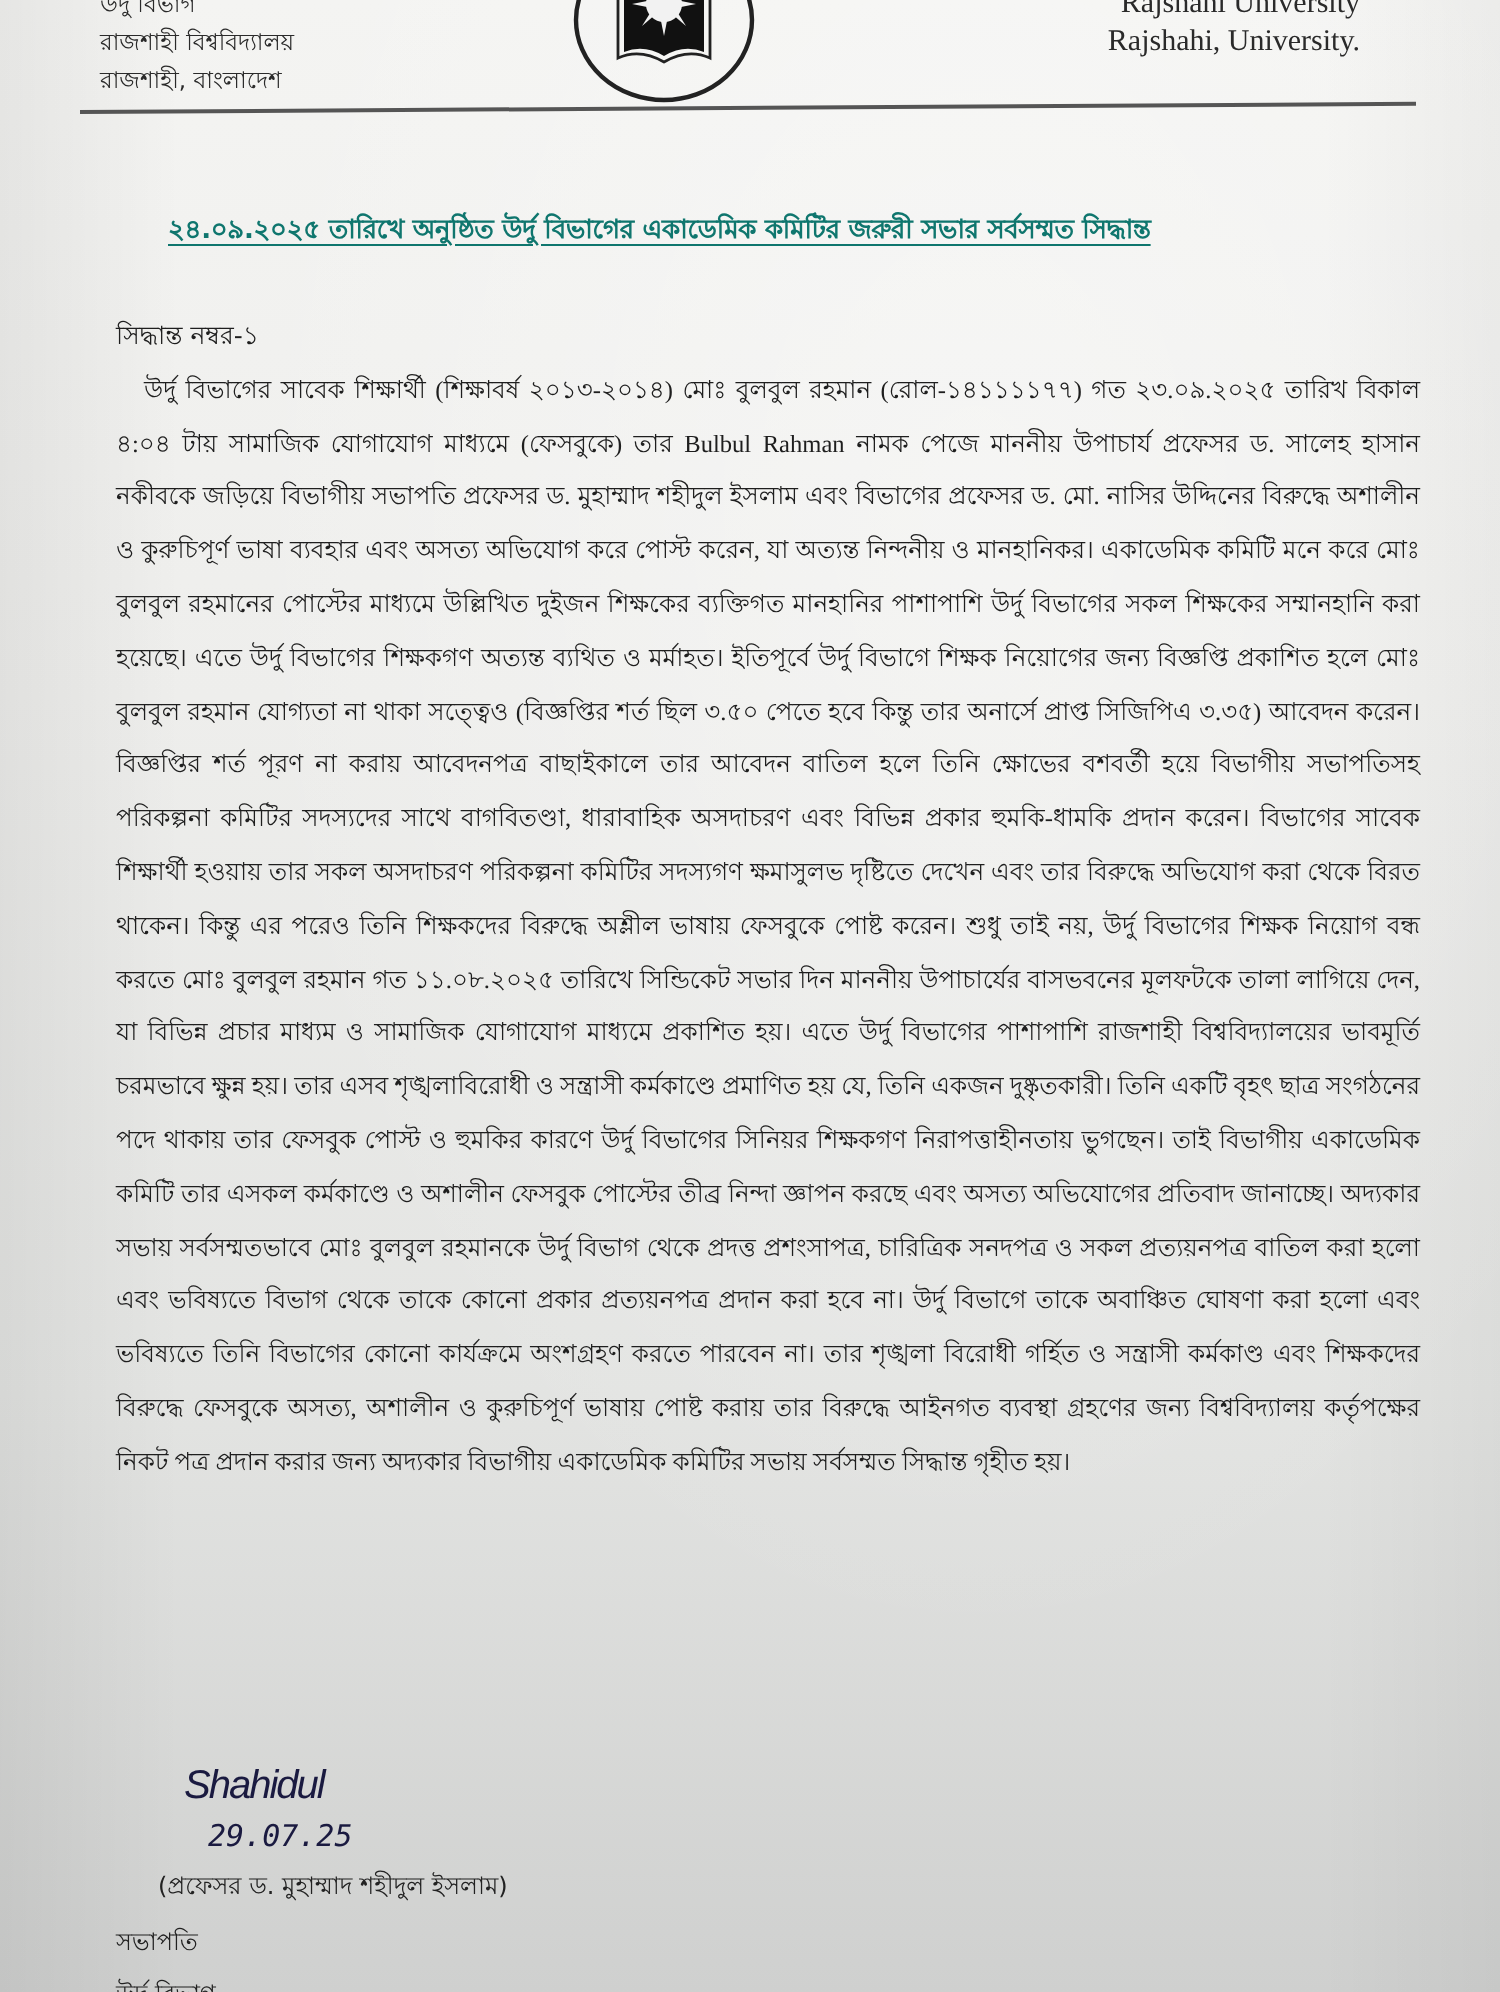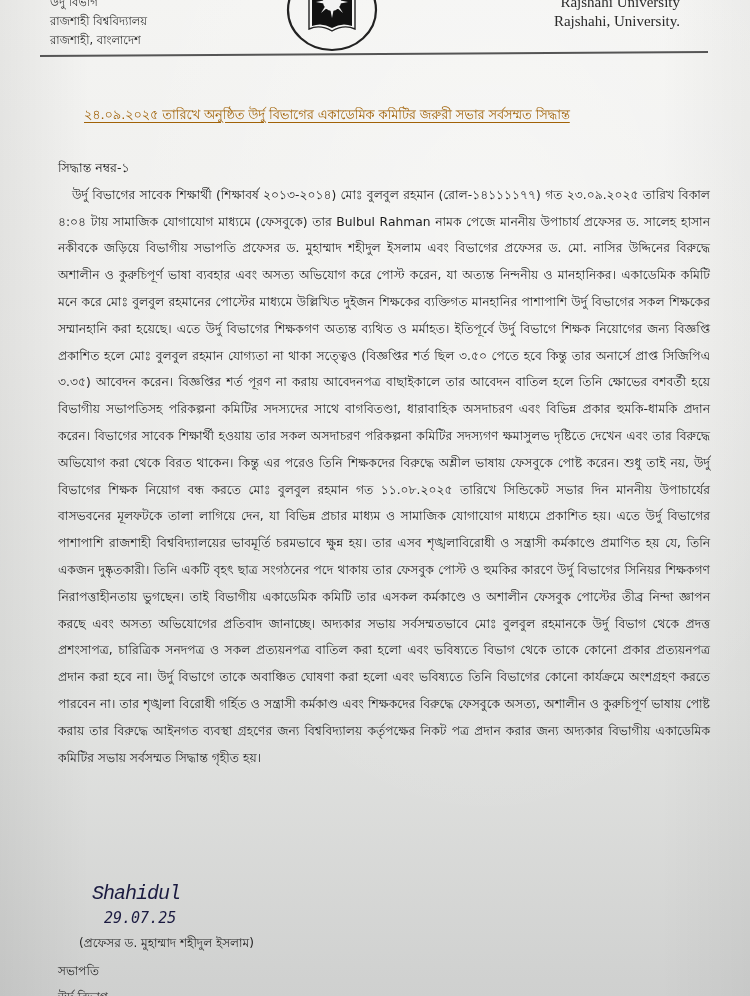--- a/index.html
+++ b/index.html
@@ -14,33 +14,33 @@
     background: radial-gradient(ellipse at 65% 25%, rgba(255,255,255,0.35) 0%, rgba(255,255,255,0) 55%),
                 linear-gradient(90deg, rgba(0,0,0,0.06) 0%, rgba(0,0,0,0) 12%, rgba(0,0,0,0) 88%, rgba(0,0,0,0.04) 100%);
   }
   .letterhead { position:absolute; left:0; top:0; width:750px; height:58px; }
   .lh-left { position:absolute; left:50px; top:-7px; font-size:11.5px; line-height:19px; color:#2a2a2a; }
   .lh-left div { white-space:nowrap; }
   .lh-right { position:absolute; right:70px; top:-7px; text-align:right; font-family:"Liberation Serif", serif; font-size:15px; line-height:19px; color:#2a2a2a; }
   .logo { position:absolute; left:282px; top:-18px; width:100px; height:72px; }
   .rule { position:absolute; left:40px; top:55px; width:668px; height:1.5px; background:#555; transform:rotate(-0.35deg); transform-origin:left; }
   .title {
-    position:absolute; left:84px; top:96px; font-size:13px; font-weight:normal;
-    white-space:nowrap; text-decoration:underline; text-underline-offset:3px; color:#a16207;
+    position:absolute; left:84px; top:96px; font-size:13px; font-weight:bold;
+    white-space:nowrap; text-decoration:underline; text-underline-offset:3px; color:#0f766e;
     letter-spacing:-0.15px;
   }
   .body {
     position:absolute; left:58px; top:155px; width:652px;
     font-size:12.3px; line-height:26.8px; color:#1e1e1e;
   }
   .res-no { font-weight:normal; font-size:12.5px; }
-  .para { text-align:justify; text-indent:14px; }
+  .para { text-align:justify; text-indent:14px;font-family:Liberation Serif, serif; }
   .sig-block { position:absolute; left:60px; top:882px; font-size:12px; color:#222; }
   .signature {
-    font-family:Liberation Mono, monospace; font-style:italic; font-size:20px; color:#1a1a40;
+    font-family:Liberation Sans, sans-serif; font-style:italic; font-size:20px; color:#1a1a40;
     position:absolute; left:32px; top:0px; white-space:nowrap; letter-spacing:-1px;
   }
   .sig-date {
     font-family:"DejaVu Sans Mono", monospace; font-size:15px; color:#1a1a40;
     position:absolute; left:44px; top:27px; white-space:nowrap; font-style:italic;
   }
   .signer-name { position:absolute; left:-2px; top:52px; white-space:nowrap;margin-left:21px; }
   .signer-title { position:absolute; left:-2px; top:80px; white-space:nowrap; }
   .signer-dept { position:absolute; left:-2px; top:106px; white-space:nowrap; }
 </style>

